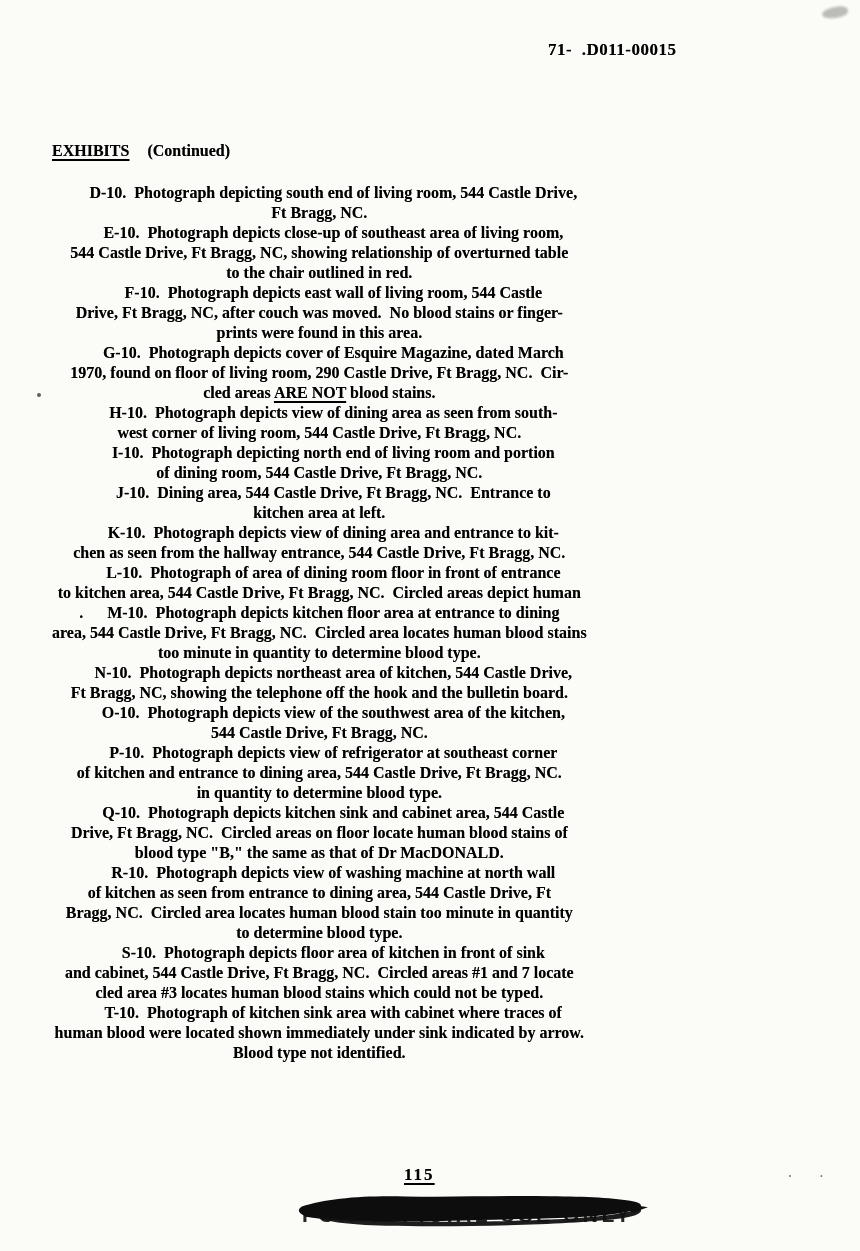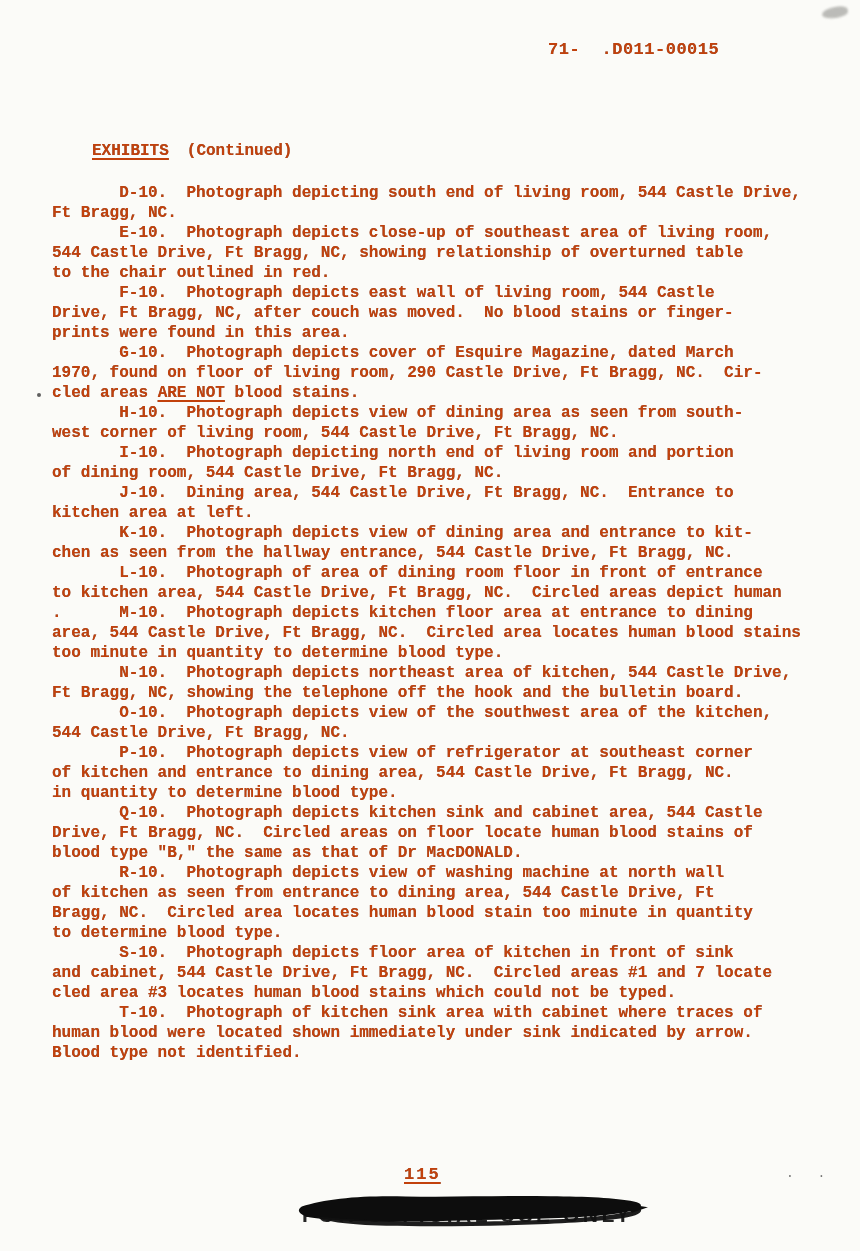--- a/index.html
+++ b/index.html
@@ -9,50 +9,50 @@
     font-family:"Liberation Mono","DejaVu Sans Mono",monospace;
     overflow:hidden;
   }
   .page{
     position:relative;width:860px;height:1251px;
     background:#fbfbf8;
     color:#161616;
   }
   
   .tw{
-    font-family:Liberation Mono, monospace;
+    font-family:Liberation Serif, serif;
     font-weight:bold;
-    color:#c2410c;
+    color:#000000;
     text-shadow:0 0 0.6px rgba(20,20,20,0.55);
   }
   .doc-number{
     position:absolute;top:40px;left:548px;
     font-size:17px;letter-spacing:0.5px;
     white-space:pre;
   }
   .corner-smudge{
     position:absolute;top:7px;left:822px;width:26px;height:11px;
     background:#9a9a96;border-radius:60% 40% 50% 50%;
     filter:blur(1.2px);opacity:0.65;transform:rotate(-8deg);
   }
   .heading{
     position:absolute;top:142px;left:52px;
-    font-size:16px;white-space:pre;margin-left:40px;
+    font-size:16px;white-space:pre;
   }
   .u{
     text-decoration:underline;
     text-underline-offset:3px;
     text-decoration-thickness:1.5px;
   }
   .heading .suffix{margin-left:18px;}
   .body-text{
     position:absolute;top:183px;left:52px;
     font-size:16px;line-height:20px;
   }
-  .line{white-space:pre;height:20px;}
+  .line{white-space:pre;height:20px;text-align:center;}
   .margin-dot{
     position:absolute;width:4px;height:4px;border-radius:50%;
     background:#3a3a3a;opacity:0.8;
   }
   .dot-1{top:393px;left:37px;}
   .footer{position:absolute;top:1163px;left:0;width:843px;height:88px;}
   .page-number{
     position:absolute;top:2px;left:404px;
     font-size:17px;letter-spacing:2px;
   }

